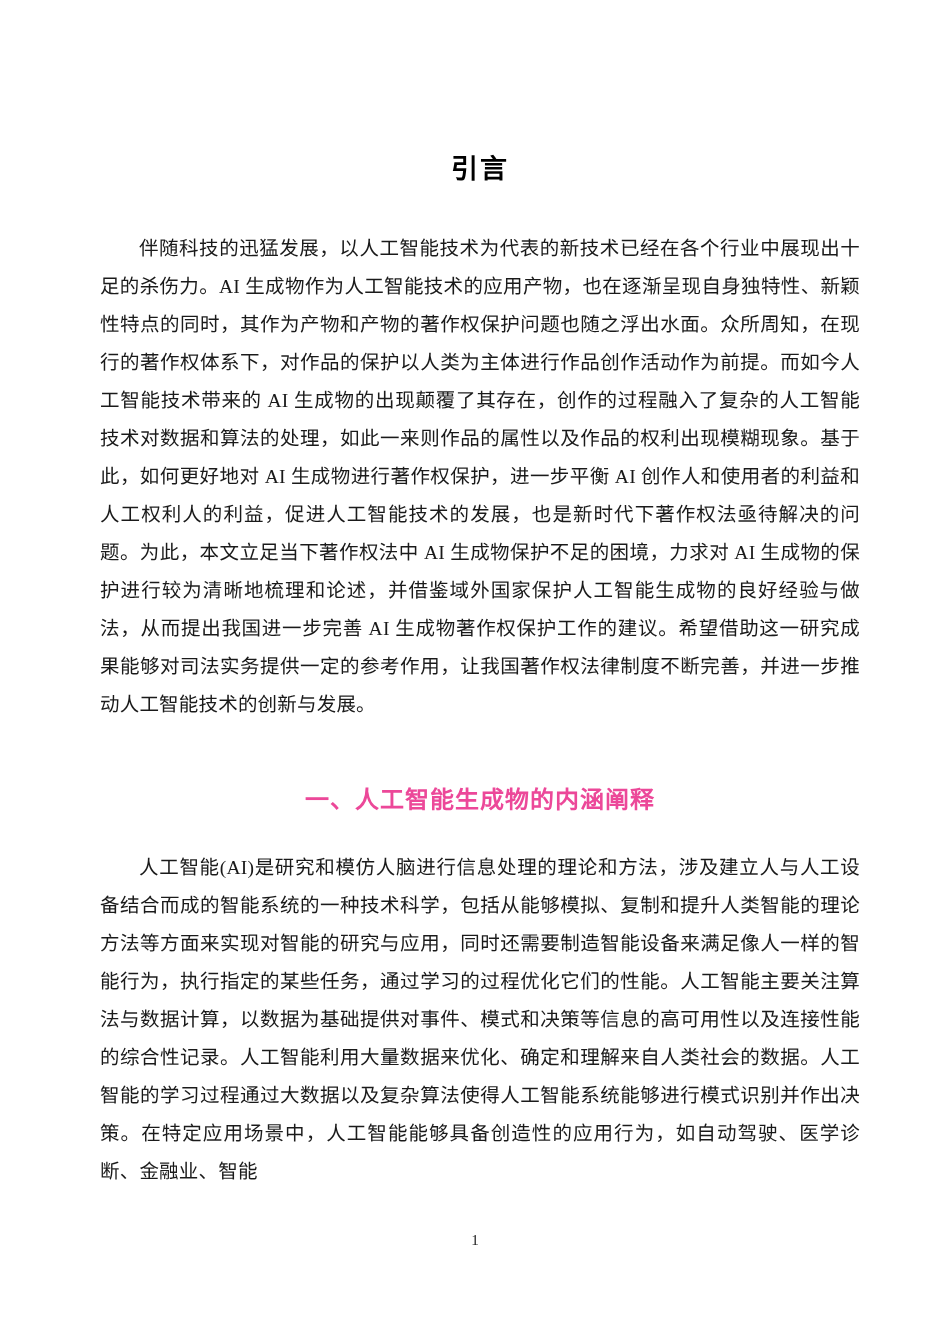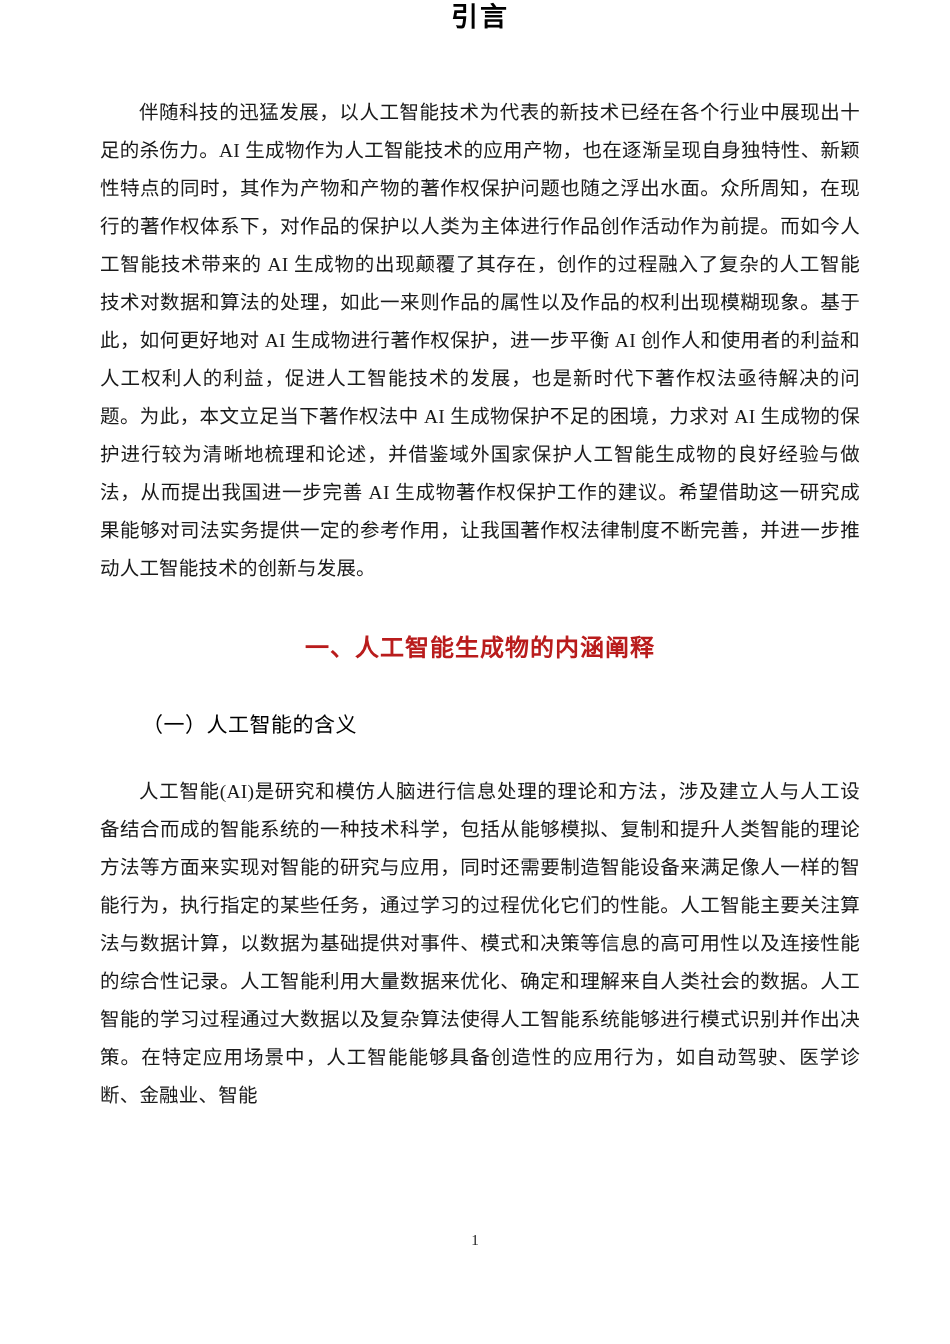--- a/index.html
+++ b/index.html
@@ -34,52 +34,53 @@
   }
 
   
   .doc-title {
     font-family: "DejaVu Sans", "Liberation Sans", sans-serif;
     font-weight: bold;
     font-size: 27px;
     letter-spacing: 2px;
     text-align: center;
     margin: 0;
+    padding-top: 152px;
     line-height: 1.25;
     color: #000000;
   }
 
   
   p.body-text {
     font-family: "Liberation Serif", "DejaVu Serif", serif;
     font-size: 19.5px;
     line-height: 38px;
     text-align: justify;
     text-align-last: left;
     text-indent: 2em;
     margin: 0;
     letter-spacing: 0.2px;
     color: #1a1a1a;
   }
 
   #intro-paragraph {
-    margin-top: 60px;
+    margin-top: 44px;
   }
 
   
   h1.heading-1 {
     font-family: "DejaVu Sans", "Liberation Sans", sans-serif;
     font-weight: bold;
     font-size: 24px;
     text-align: center;
     letter-spacing: 1px;
-    margin: 0;
+    margin: 16px;
     padding-top: 44px;
     line-height: 1.4;
-    color: #b91c1c;
+    color: #ec4899;
   }
 
   
   h2.heading-2 {
     font-family: "DejaVu Sans", "Liberation Sans", sans-serif;
     font-weight: normal;
     font-size: 21px;
     text-align: left;
     text-indent: 2em;
     letter-spacing: 0.5px;
@@ -111,21 +112,20 @@
 <div class="page">
 
   <div class="content">
 
     <h1 class="doc-title">引言</h1>
 
     <p class="body-text" id="intro-paragraph">伴随科技的迅猛发展，以人工智能技术为代表的新技术已经在各个行业中展现出十足的杀伤力。AI 生成物作为人工智能技术的应用产物，也在逐渐呈现自身独特性、新颖性特点的同时，其作为产物和产物的著作权保护问题也随之浮出水面。众所周知，在现行的著作权体系下，对作品的保护以人类为主体进行作品创作活动作为前提。而如今人工智能技术带来的 AI 生成物的出现颠覆了其存在，创作的过程融入了复杂的人工智能技术对数据和算法的处理，如此一来则作品的属性以及作品的权利出现模糊现象。基于此，如何更好地对 AI 生成物进行著作权保护，进一步平衡 AI 创作人和使用者的利益和人工权利人的利益，促进人工智能技术的发展，也是新时代下著作权法亟待解决的问题。为此，本文立足当下著作权法中 AI 生成物保护不足的困境，力求对 AI 生成物的保护进行较为清晰地梳理和论述，并借鉴域外国家保护人工智能生成物的良好经验与做法，从而提出我国进一步完善 AI 生成物著作权保护工作的建议。希望借助这一研究成果能够对司法实务提供一定的参考作用，让我国著作权法律制度不断完善，并进一步推动人工智能技术的创新与发展。</p>
 
     <h1 class="heading-1">一、人工智能生成物的内涵阐释</h1>
 
-    <h2 class="heading-2">（一）人工智能的含义</h2>
 
     <p class="body-text" id="ai-definition-paragraph">人工智能(AI)是研究和模仿人脑进行信息处理的理论和方法，涉及建立人与人工设备结合而成的智能系统的一种技术科学，包括从能够模拟、复制和提升人类智能的理论方法等方面来实现对智能的研究与应用，同时还需要制造智能设备来满足像人一样的智能行为，执行指定的某些任务，通过学习的过程优化它们的性能。人工智能主要关注算法与数据计算，以数据为基础提供对事件、模式和决策等信息的高可用性以及连接性能的综合性记录。人工智能利用大量数据来优化、确定和理解来自人类社会的数据。人工智能的学习过程通过大数据以及复杂算法使得人工智能系统能够进行模式识别并作出决策。在特定应用场景中，人工智能能够具备创造性的应用行为，如自动驾驶、医学诊断、金融业、智能</p>
 
   </div>
 
   <div class="page-number">1</div>
 
 </div>
 
 </body></html>

